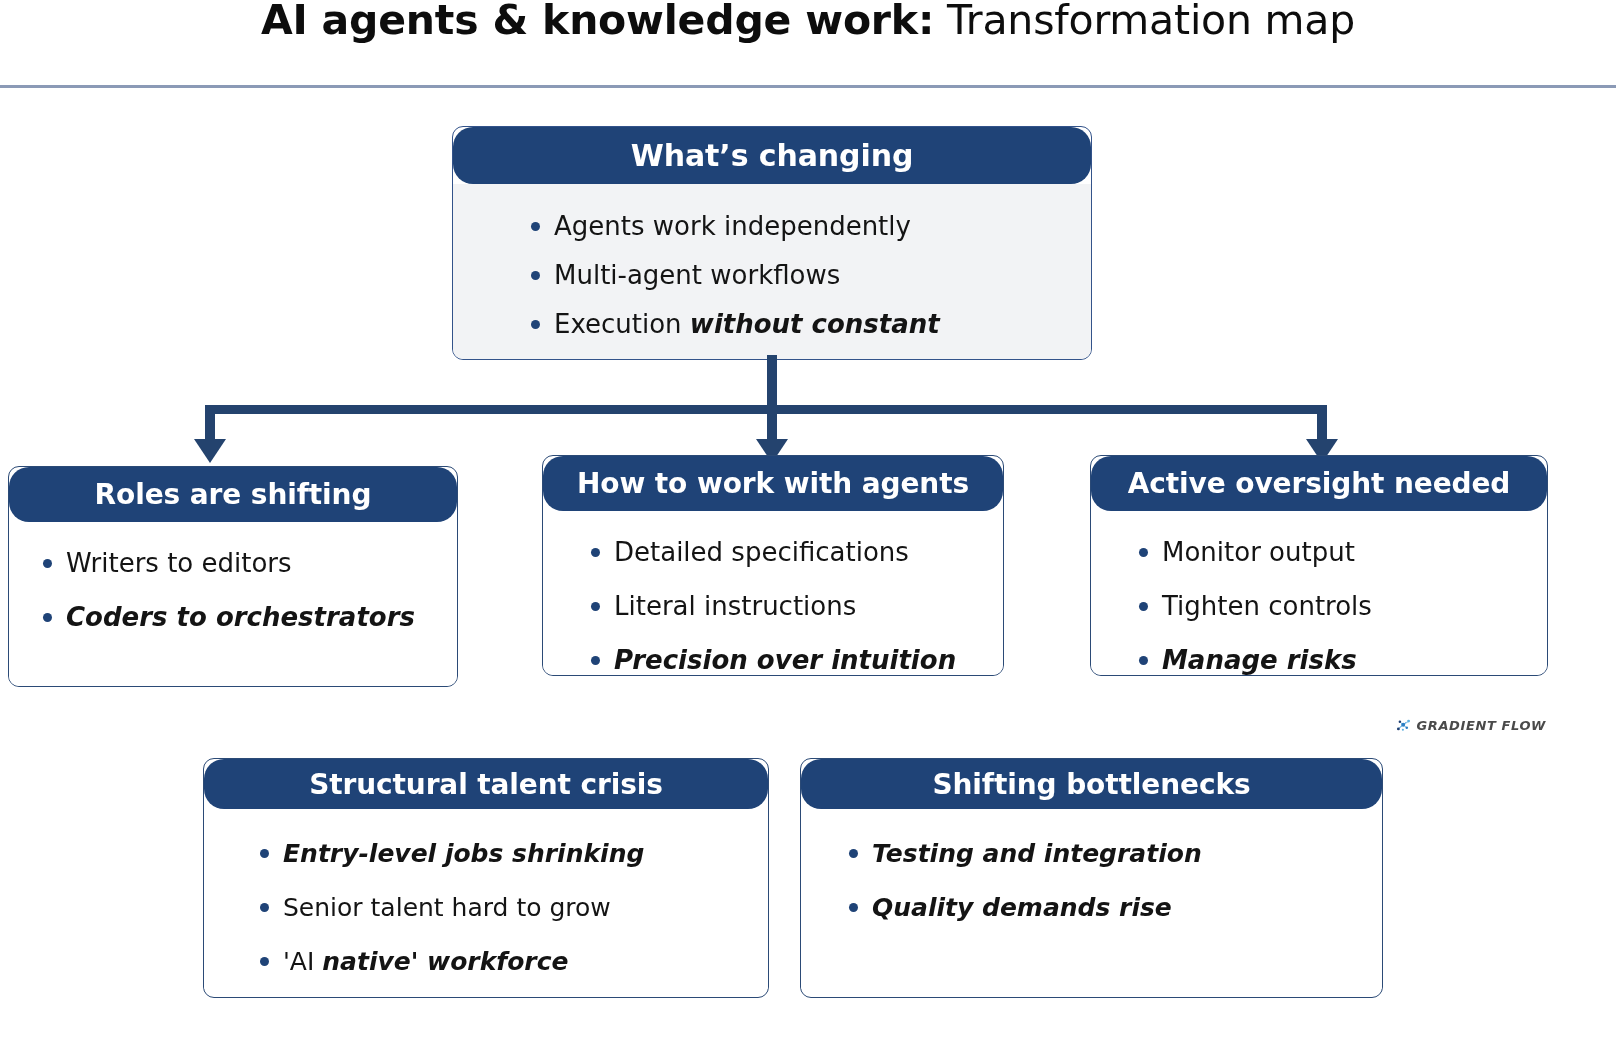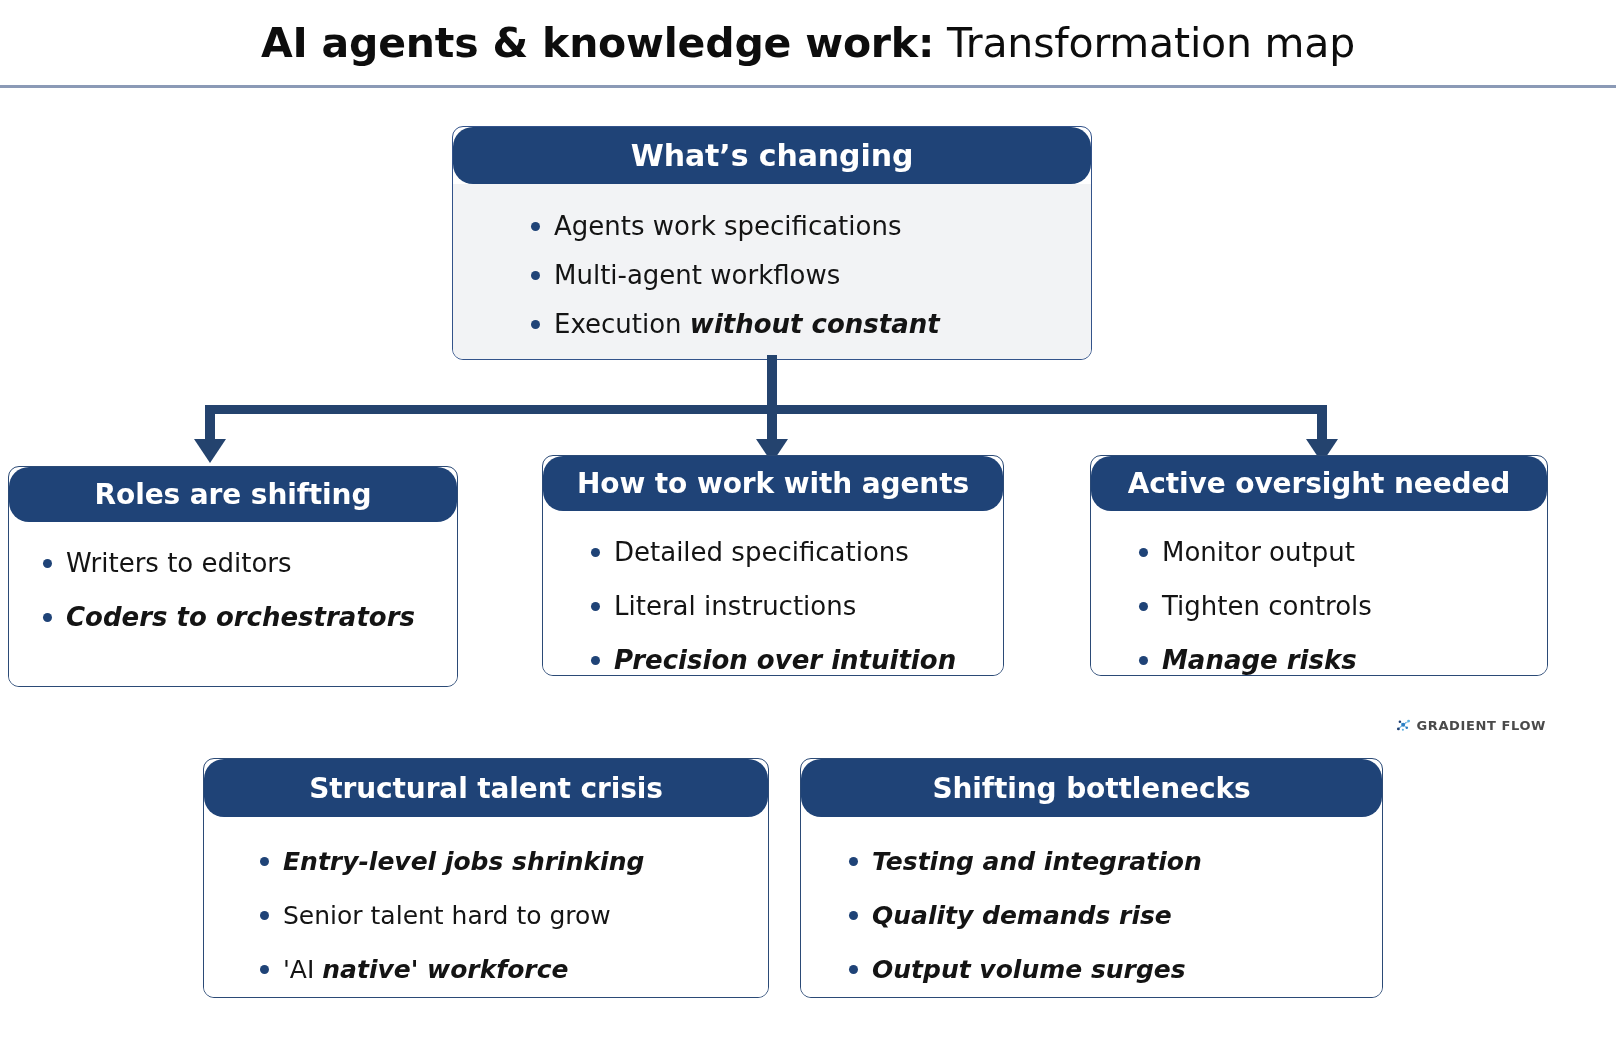--- a/index.html
+++ b/index.html
@@ -17,21 +17,20 @@
   }
 
   
   #title-bar {
     position: absolute;
     left: 0;
     top: 0;
     width: 1616px;
     height: 86px;
     display: flex;
-    align-items: center;
     justify-content: center;
   }
   #page-title {
     font-size: 41px;
     line-height: 1;
     white-space: nowrap;
     color: #0d0d0d;
     letter-spacing: -0.2px;
   }
   #page-title .t-bold { font-weight: 700; }
@@ -130,21 +129,21 @@
     line-height: 54px;
   }
   #card-roles       { left: 8px;    top: 466px; width: 450px; height: 221px; }
   #card-how-to-work { left: 542px;  top: 455px; width: 462px; height: 221px; }
   #card-oversight   { left: 1090px; top: 455px; width: 458px; height: 221px; }
   #card-how-to-work .card-body { padding-left: 48px; }
   #card-oversight   .card-body { padding-left: 48px; }
 
   
   .card-bot .card-header {
-    height: 58px;
+    height: 50px;
     font-size: 28px;
   }
   .card-bot .card-body {
     height: 180px;
     padding: 18px 0 0 56px;
   }
   .card-bot .bullets li {
     font-size: 25px;
     line-height: 54px;
   }
@@ -172,39 +171,40 @@
     display: flex;
     align-items: center;
   }
   #gradient-flow-logo .logo-word {
     font-size: 13px;
     font-weight: 700;
     letter-spacing: 0.6px;
     color: #4a4a4a;
     margin-left: 5px;
     white-space: nowrap;
+    font-style: italic;
   }
 </style>
 </head>
 <body>
 
 <div id="title-bar">
   <div id="page-title">
     <span class="t-bold">AI agents &amp; knowledge work:</span><span class="t-reg"> Transformation map</span>
   </div>
 </div>
 <div id="title-rule"></div>
 
 <div class="card" id="card-whats-changing">
   <div class="card-header">What’s changing</div>
   <div class="card-body">
     <ul class="bullets">
       <li>
         <span class="bullet-dot"></span>
-        <span class="bullet-text"><span class="rg">Agents work specifications</span><span class="it"></span></span>
+        <span class="bullet-text"><span class="rg">Agents work independently</span><span class="it"></span></span>
       </li>
       <li>
         <span class="bullet-dot"></span>
         <span class="bullet-text"><span class="rg">Multi-agent workflows</span><span class="it"></span></span>
       </li>
       <li>
         <span class="bullet-dot"></span>
         <span class="bullet-text"><span class="rg">Execution </span><span class="it">without constant supervision</span></span>
       </li>
     </ul>
@@ -324,19 +324,15 @@
   <div class="card-body">
     <ul class="bullets">
       <li>
         <span class="bullet-dot"></span>
         <span class="bullet-text"><span class="rg"></span><span class="it">Testing and integration</span></span>
       </li>
       <li>
         <span class="bullet-dot"></span>
         <span class="bullet-text"><span class="rg"></span><span class="it">Quality demands rise</span></span>
       </li>
-      <li>
-        <span class="bullet-dot"></span>
-        <span class="bullet-text"><span class="rg"></span><span class="it">Output volume surges</span></span>
-      </li>
     </ul>
   </div>
 </div>
 
 </body></html>

